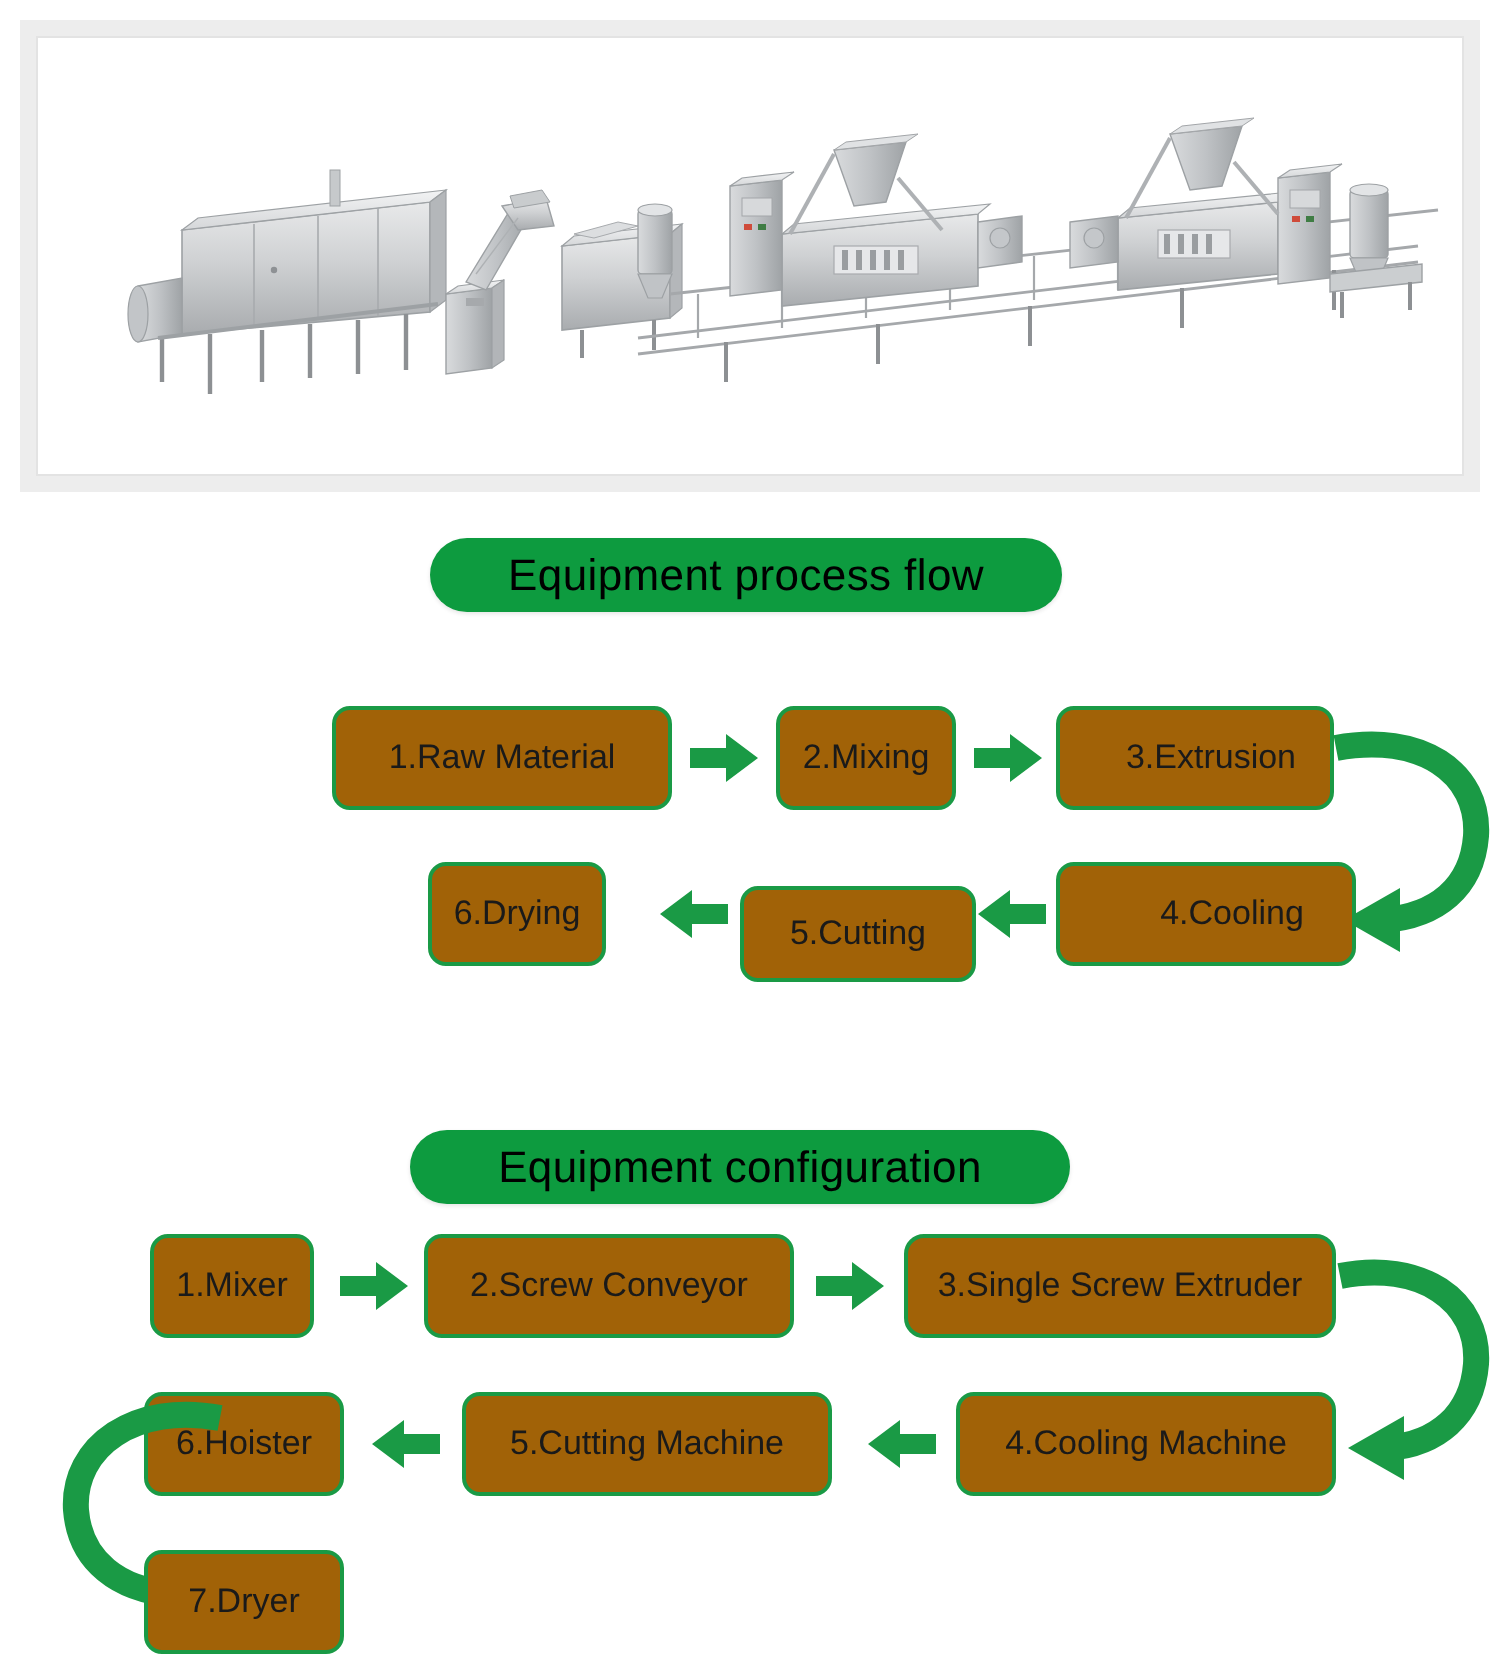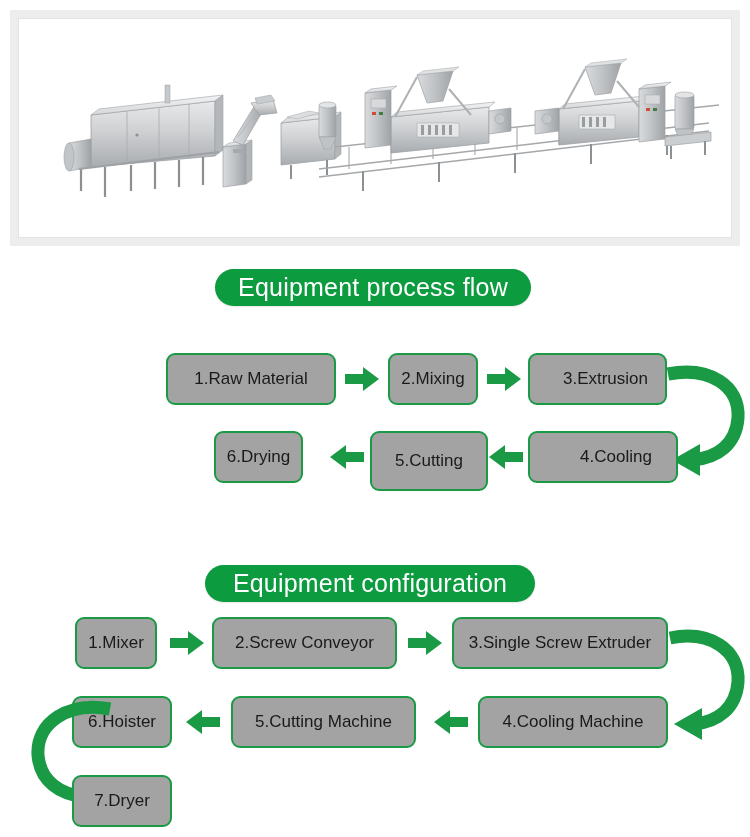--- a/index.html
+++ b/index.html
@@ -36,38 +36,38 @@
     overflow: hidden;
   }
   .photo-svg { display: block; width: 100%; height: 100%; }
 
   
   .banner {
     position: absolute;
     height: 37px;
     border-radius: 19px;
     background: #0d9b3f;
-    color: #ffffff;
+    color: #000000;
     display: flex;
     align-items: center;
     justify-content: center;
-    font-size: 25px;
+    font-size: 22px;
     letter-spacing: .2px;
     box-shadow: 0 1px 2px rgba(0,0,0,.10);
     white-space: nowrap;
   }
   #banner-flow   { left: 215px; top: 269px; width: 316px; }
   #banner-config { left: 205px; top: 537px; width: 330px; margin-top: 28px; }
 
   
   .node {
     position: absolute;
     border: 2px solid #1a9a45;
     border-radius: 9px;
-    background: #a3a3a3;
+    background: #a16207;
     color: #1a1a1a;
     display: flex;
     align-items: center;
     justify-content: center;
     font-size: 17px;
     box-sizing: border-box;
     white-space: nowrap;
   }
 
   
@@ -285,21 +285,21 @@
 </div>
 
 <div class="node" style="left:528px; top:431px; width:150px; height:52px;padding-left:26px;">4.Cooling</div>
 
 <div class="arrow" style="left:489px; top:444px;">
   <svg viewBox="0 0 34 26">
       <polygon points="34,8 16,8 16,1 0,13 16,25 16,18 34,18" fill="#1a9a45"></polygon>
     </svg>
 </div>
 
-<div class="node" style="left:370px; top:431px; width:118px; height:60px;">5.Cutting</div>
+<div class="node" style="left:370px; top:443px; width:118px; height:48px;">5.Cutting</div>
 
 <div class="arrow" style="left:330px; top:444px;">
   <svg viewBox="0 0 34 26">
       <polygon points="34,8 16,8 16,1 0,13 16,25 16,18 34,18" fill="#1a9a45"></polygon>
     </svg>
 </div>
 
 <div class="node" style="left:214px; top:431px; width:89px; height:52px;">6.Drying</div>
 
 <div class="banner" id="banner-config">Equipment configuration</div>
@@ -313,21 +313,21 @@
 </div>
 
 <div class="node" style="left:212px; top:617px; width:185px; height:52px;">2.Screw Conveyor</div>
 
 <div class="arrow" style="left:408px; top:630px;">
   <svg viewBox="0 0 34 26">
       <polygon points="0,8 18,8 18,1 34,13 18,25 18,18 0,18" fill="#1a9a45"></polygon>
     </svg>
 </div>
 
-<div class="node" style="left:452px; top:617px; width:216px; height:52px;">3.Single Screw Extruder</div>
+<div class="node" style="left:452px; top:617px; width:216px; height:52px;border-radius:10px;">3.Single Screw Extruder</div>
 
 <div class="curve" style="left:668px; top:620px; width:82px; height:128px;">
   <svg viewBox="0 0 82 128">
     <path d="M2,18 C42,10 72,30 70,62 C68,88 50,102 26,104" fill="none" stroke="#1a9a45" stroke-width="13" stroke-linecap="butt"></path>
     <polygon points="34,88 34,120 6,104" fill="#1a9a45"></polygon>
   </svg>
 </div>
 
 <div class="node" style="left:478px; top:696px; width:190px; height:52px;">4.Cooling Machine</div>
 

